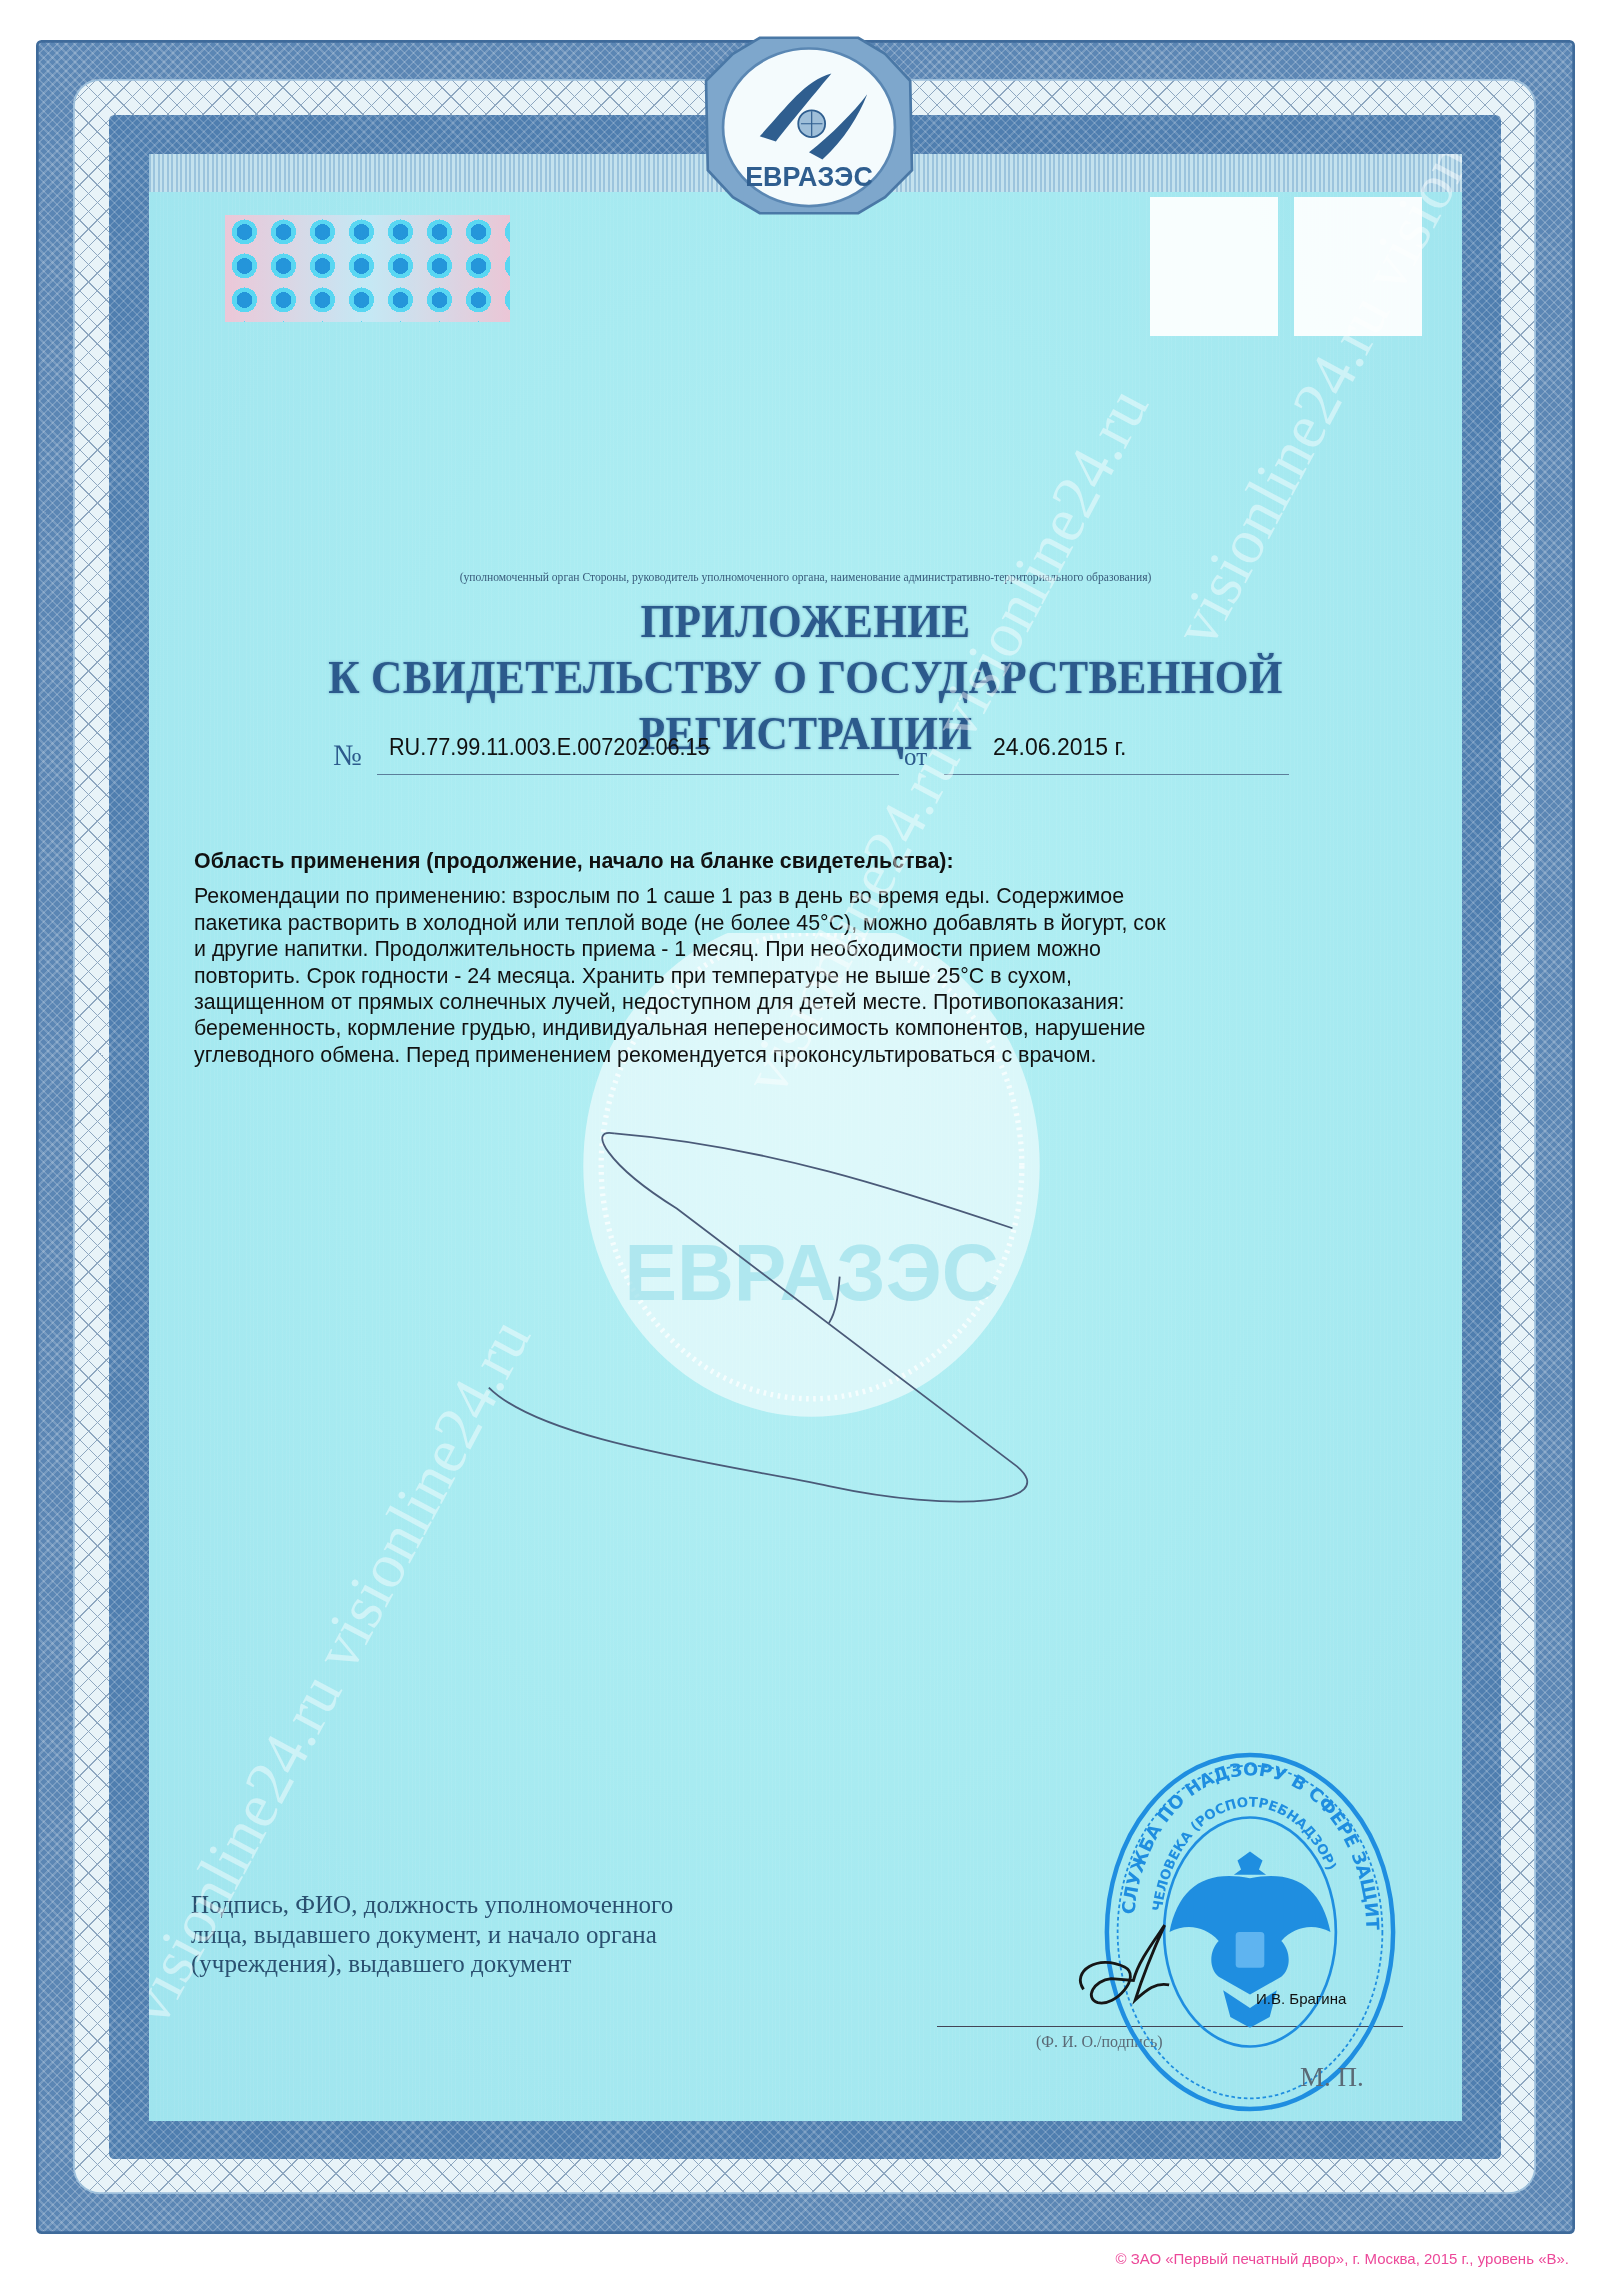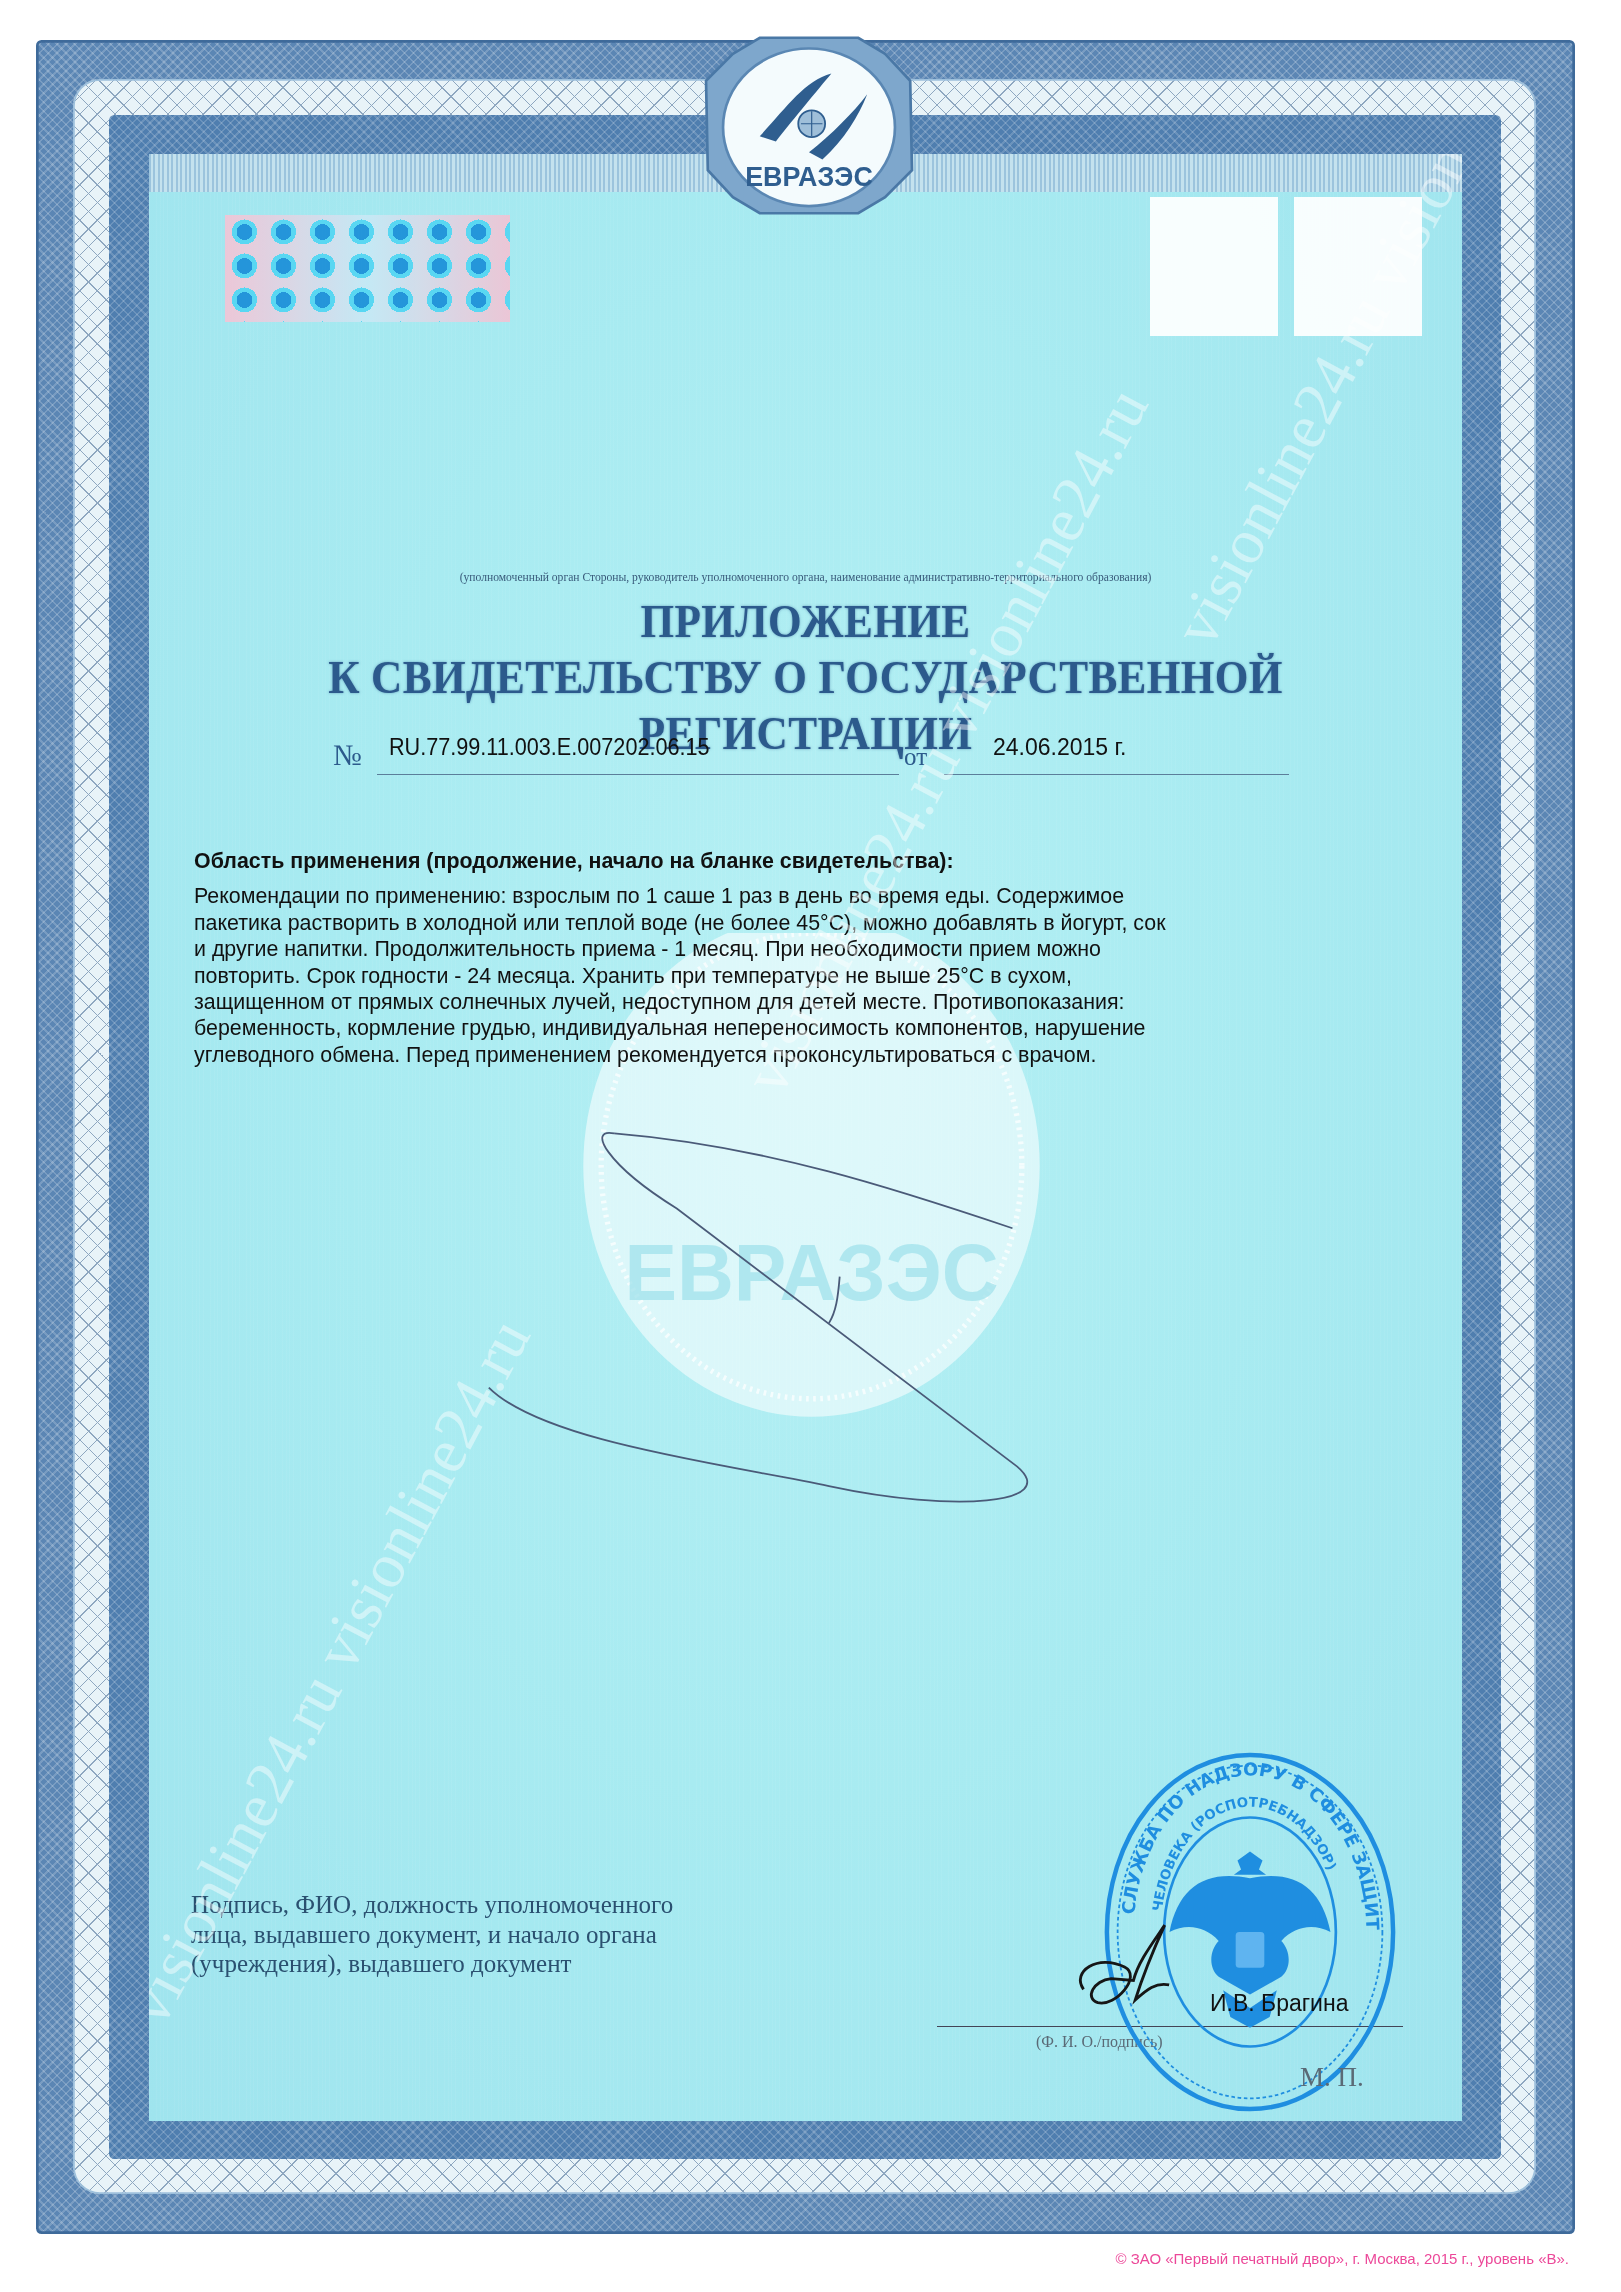--- a/index.html
+++ b/index.html
@@ -87,21 +87,21 @@
     position: absolute; left: 45px; top: 694px; width: 1254px; color: #111;
     font-size: 22.4px; line-height: 26.4px; transform: scaleX(0.955); transform-origin: left top;
   }
   .body-heading { font-weight: bold; margin-bottom: 9px; }
   .sign-block {
     position: absolute; left: 42px; top: 1736px; width: 708px;
     color: #2a5070; font-size: 25px; line-height: 29.6px; text-align: justify;
   }
   .sig-line { position: absolute; left: 788px; top: 1881px; width: 466px; border-top: 1.3px solid #445; }
   .sig-caption { position: absolute; left: 887px; top: 1890px; font-size: 16px; color: #5a6a76; }
-  .sig-name { position: absolute; left: 1061px; top: 1836px; font-size: 23px; color: #111; z-index: 4; }
+  .sig-name { position: absolute; left: 1107px; top: 1836px; font-size: 15px; color: #111; z-index: 4; }
   .mp-label { position: absolute; left: 1151px; top: 1908px; font-size: 27px; color: #5a6a76; z-index: 4; }
   .watermark {
     position: absolute; color: rgba(255,255,255,0.45); font-size: 64px;
     font-family: "Liberation Serif", serif; white-space: nowrap; transform-origin: left bottom;
     pointer-events: none;
   }
   .footer-print {
     position: absolute; top: 2250px; right: 52px; font-size: 15px; color: #ec4899;
   }
 </style>

